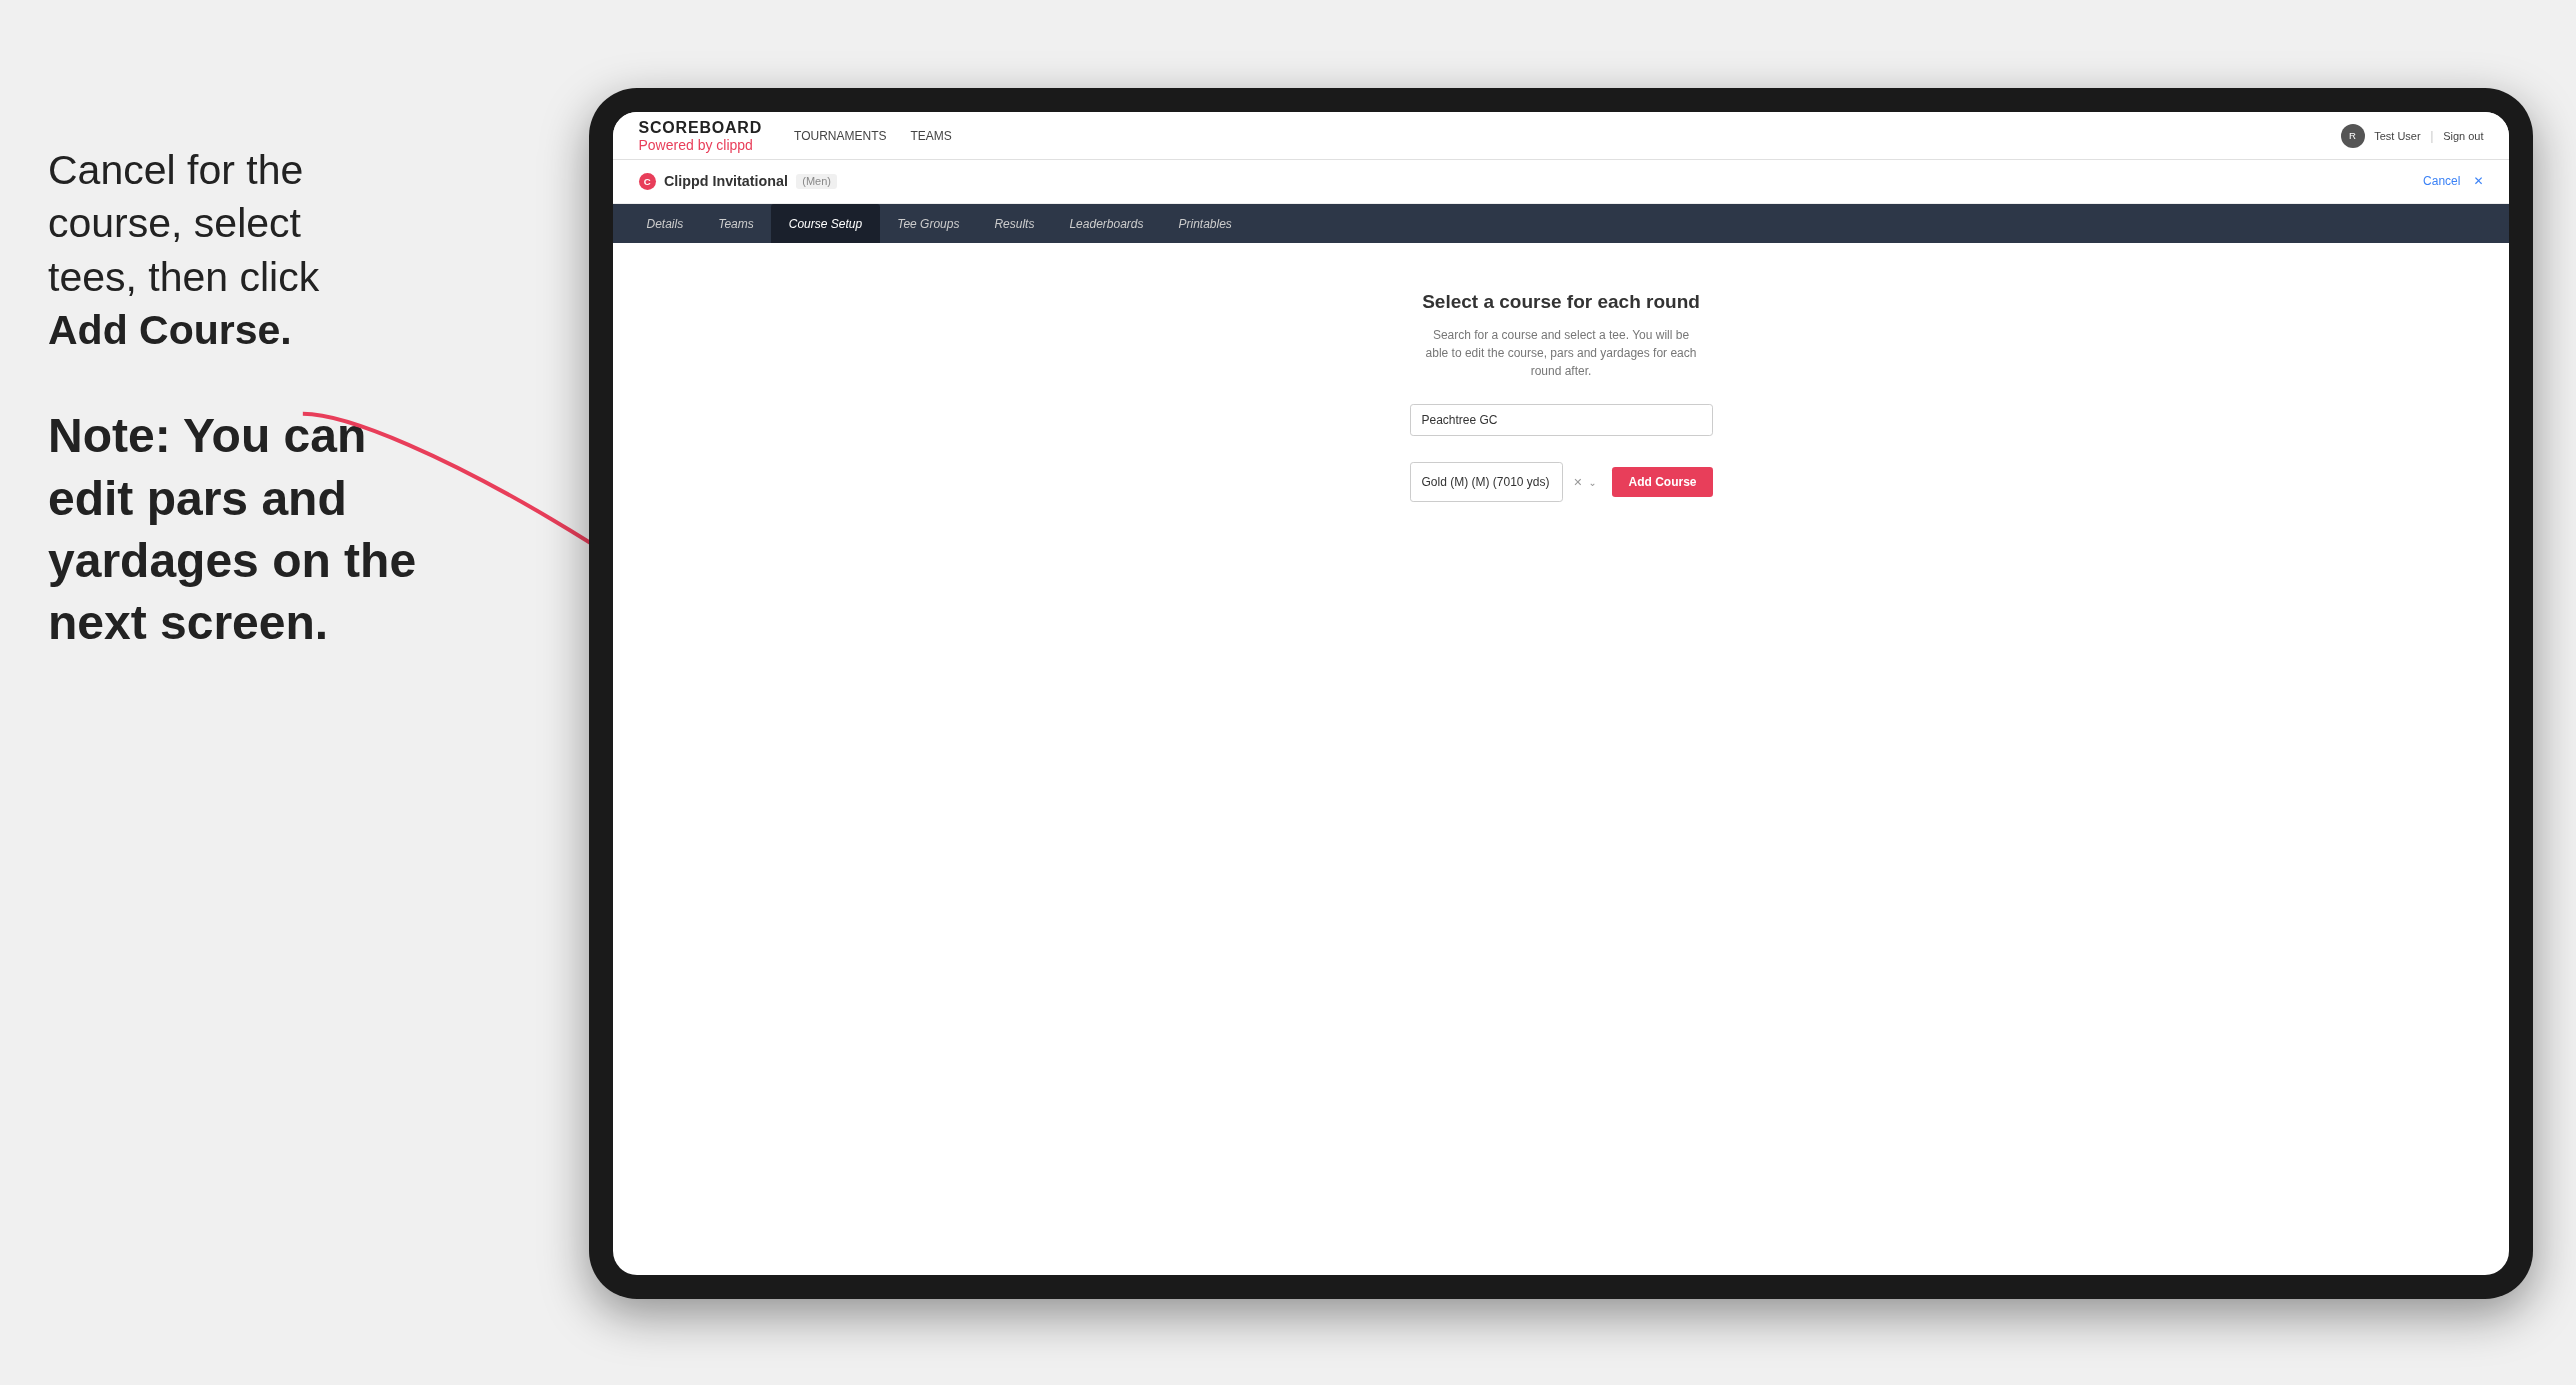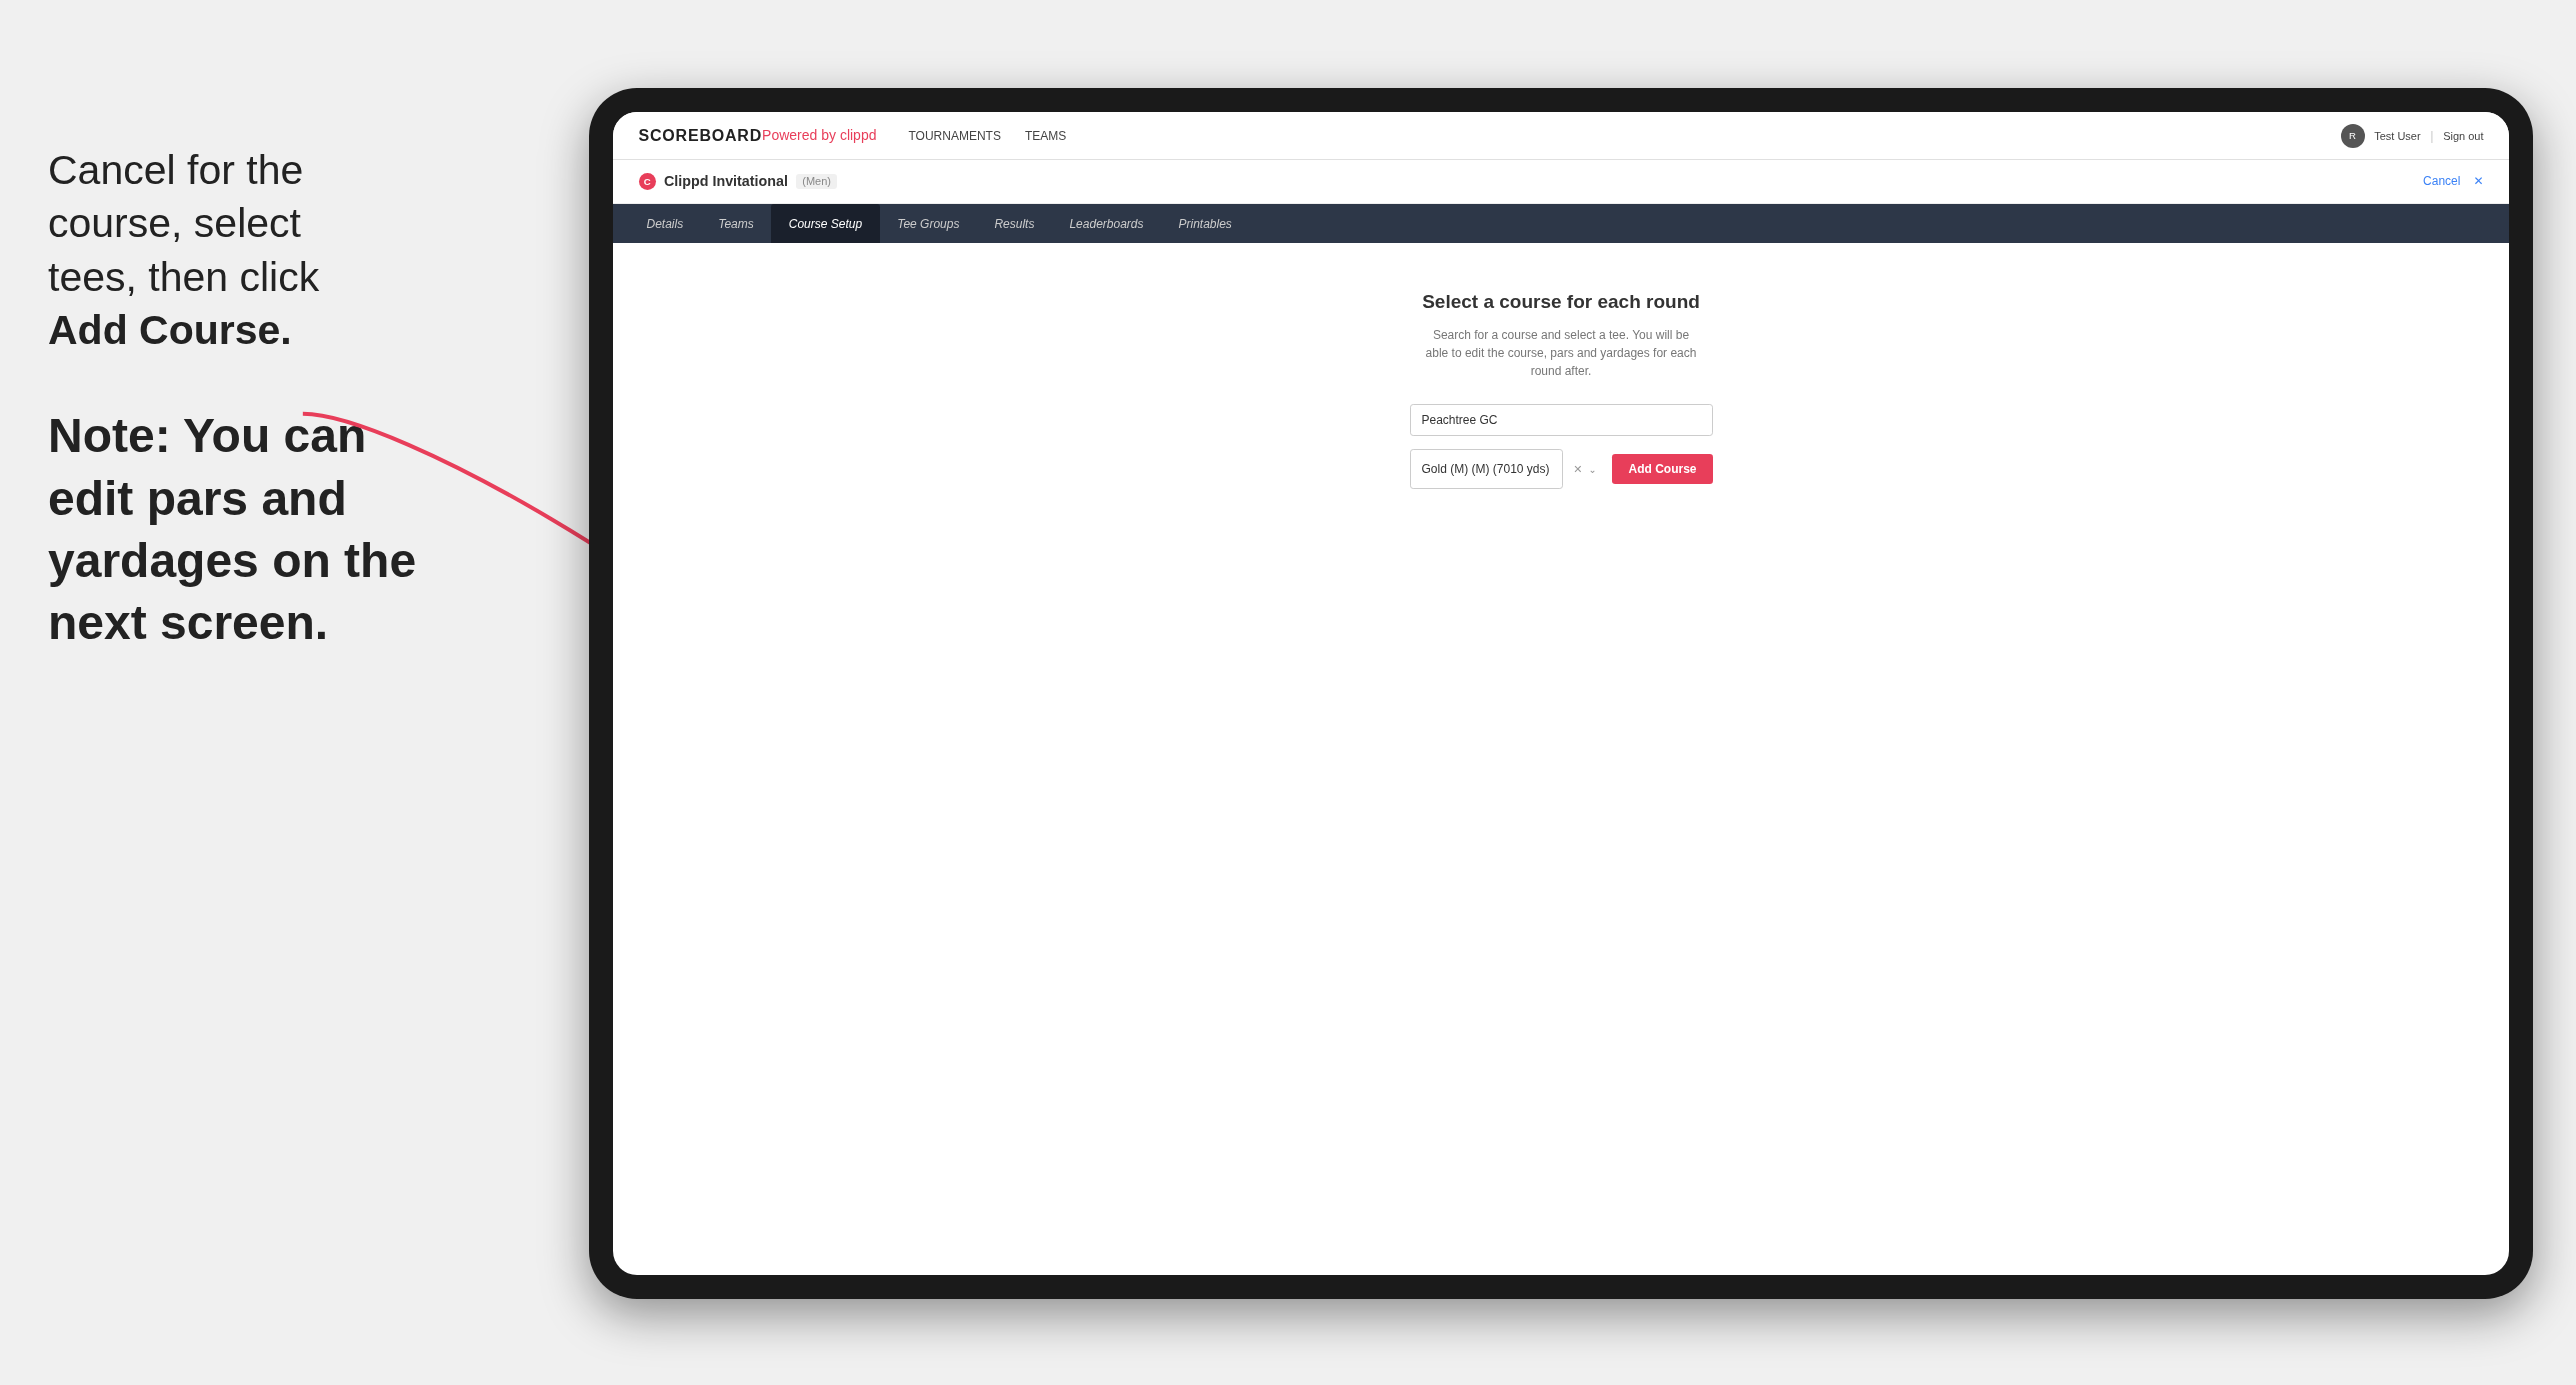--- a/index.html
+++ b/index.html
@@ -73,20 +73,21 @@
     }
 
     .navbar-left {
       display: flex;
       align-items: center;
       gap: 32px;
     }
 
     .brand-logo {
       display: flex;
+      flex-direction: column;
     }
 
     .brand-name {
       font-size: 16px;
       font-weight: 800;
       color: #222;
       letter-spacing: 0.8px;
     }
 
     .brand-sub {
@@ -231,21 +232,21 @@
       text-align: center;
       max-width: 271px;
       margin-bottom: 24px;
       line-height: 1.5;
     }
 
     .course-search-container {
       width: 303px;
       display: flex;
       flex-direction: column;
-      gap: 13px;
+      gap: 26px;
     }
 
     .search-input {
       width: 100%;
       padding: 8px 11px;
       border: 0.8px solid #ccc;
       border-radius: 3.2px;
       font-size: 12px;
       color: #333;
       outline: none;

